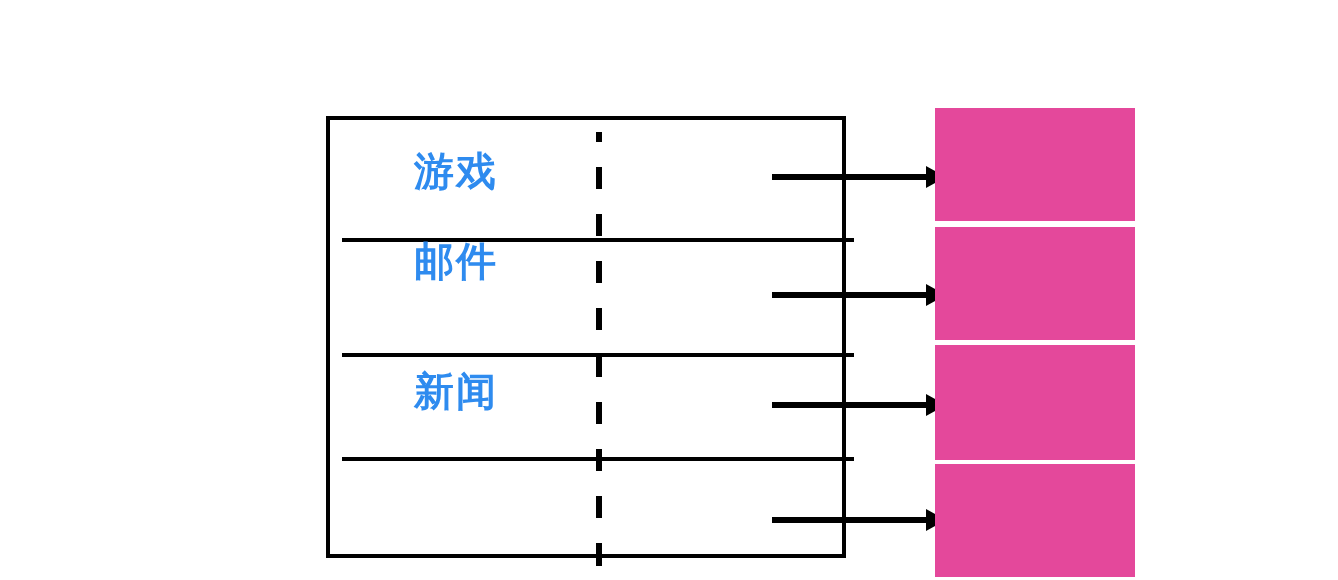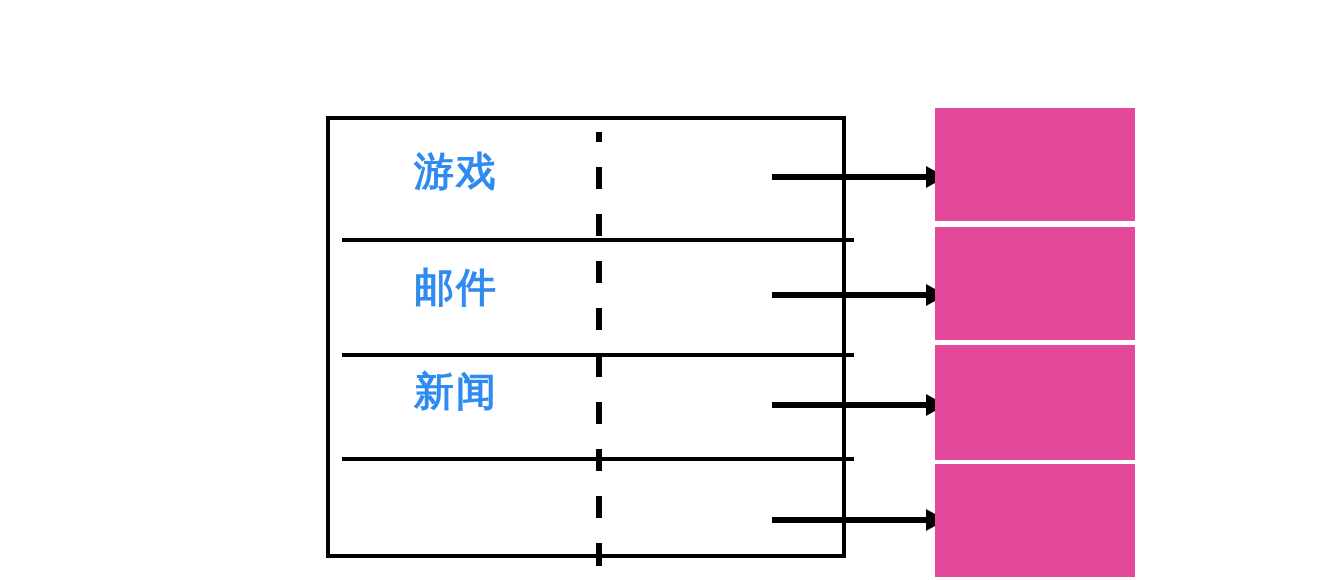--- a/index.html
+++ b/index.html
@@ -65,21 +65,21 @@
     display: flex;
     align-items: center;
     justify-content: center;
     color: var(--label-text);
     font-size: 40px;
     font-weight: bold;
     letter-spacing: 2px;
     user-select: none;
   }
   .row-label.r1 { top: 68px;  height: 110px; }
-  .row-label.r2 { top: 194px; height: 91px; }
+  .row-label.r2 { top: 168px; height: 91px; }
   .row-label.r3 { top: 293px; height: 100px; }
   .row-label.r4 { top: 397px; height: 113px; }
 
   
   .arrow { position: absolute; left: 712px; width: 174px; height: 22px; }
   .arrow.a1 { top: 106px; }  
   .arrow.a2 { top: 224px; }  
   .arrow.a3 { top: 334px; }  
   .arrow.a4 { top: 449px; }  
   .arrow-shaft {

